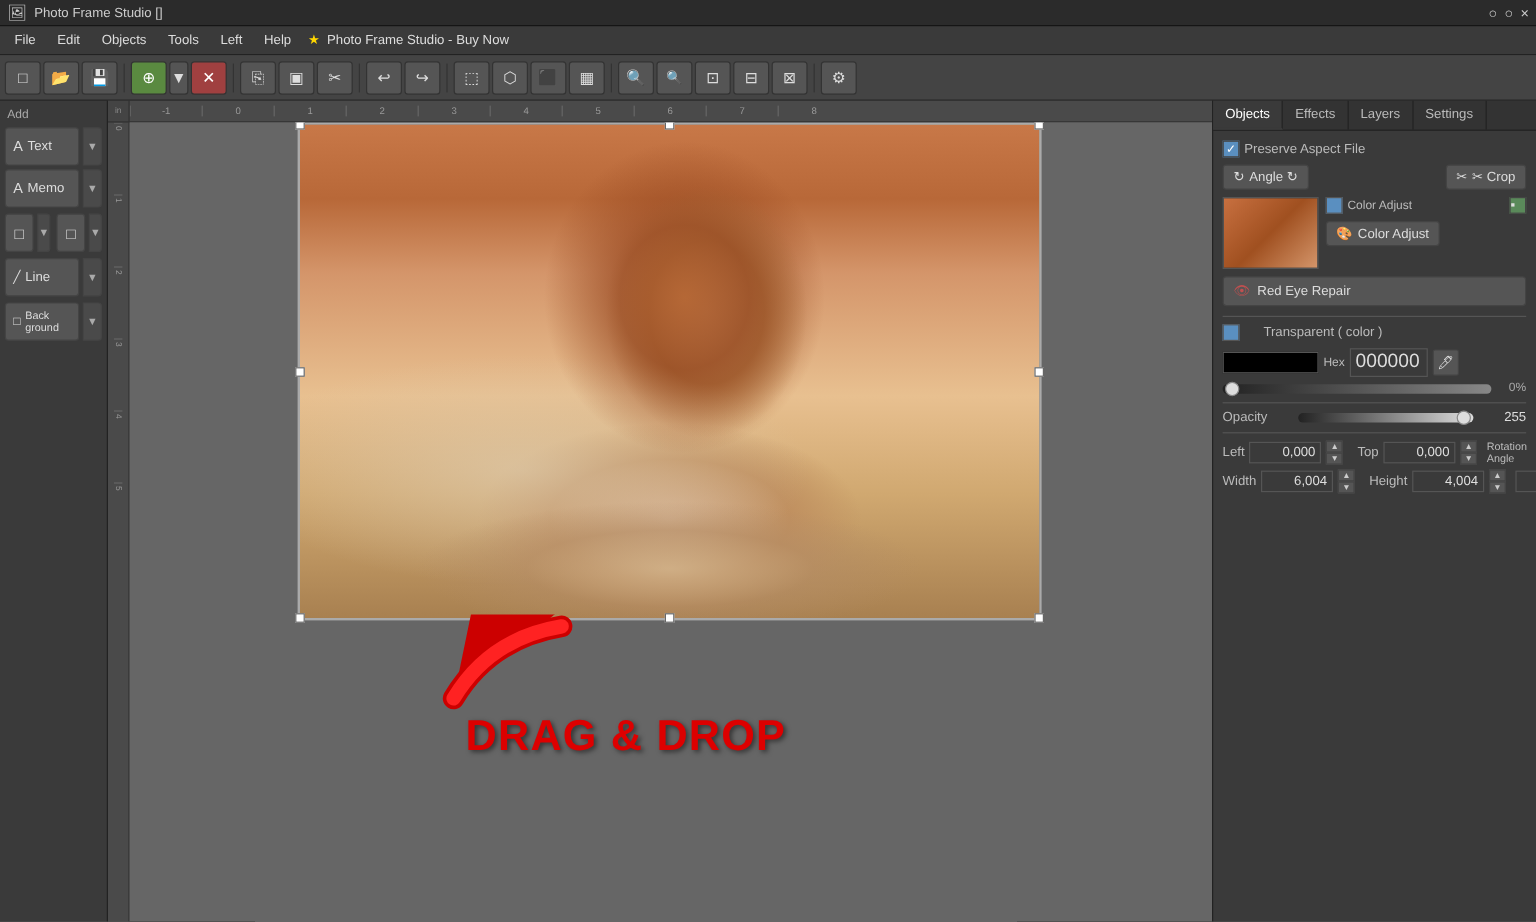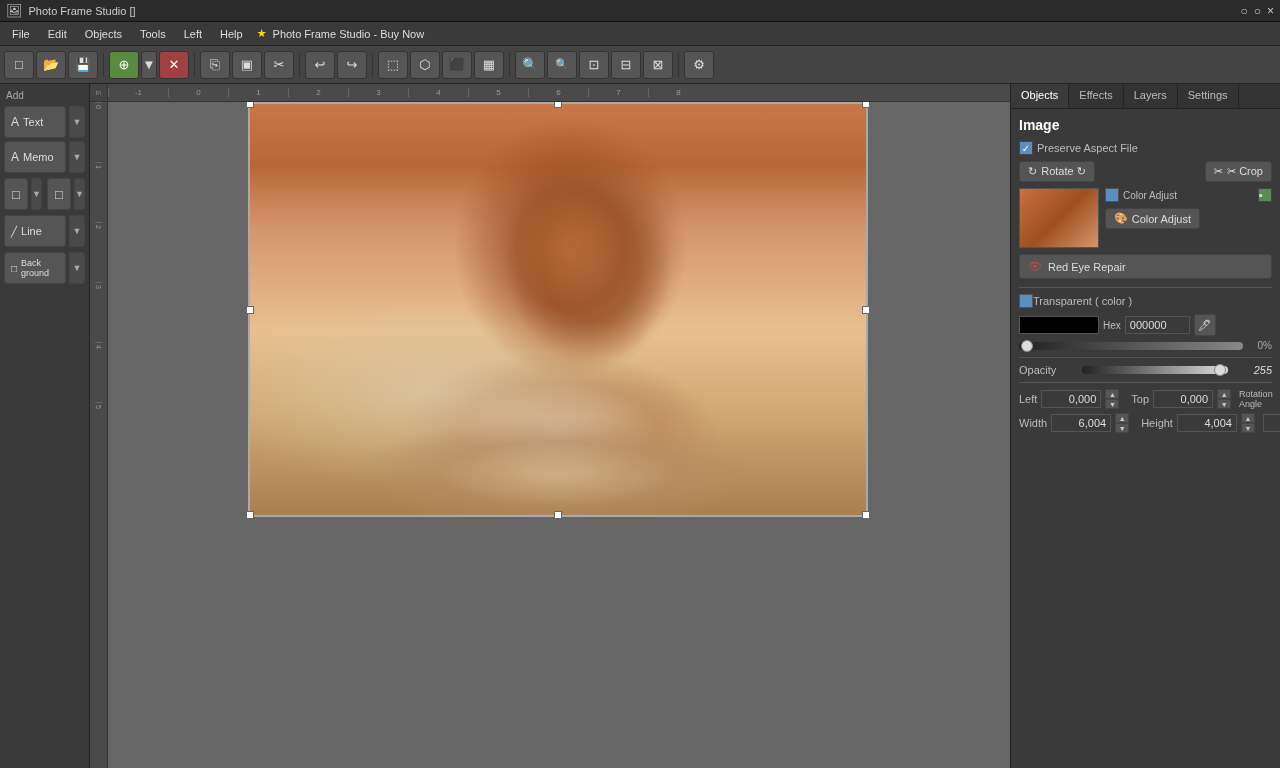--- a/index.html
+++ b/index.html
@@ -305,32 +305,32 @@
       color: #ddd;
       font-size: 11px;
       display: flex; align-items: center; gap: 6px;
       width: 100%;
       margin-bottom: 8px;
     }
 
     .separator-line { height: 1px; background: #555; margin: 6px 0; }
 
     .transparent-row {
-      display: flex; align-items: center; gap: 0; margin-bottom: 6px;
+      display: flex; align-items: center; gap: 20px; margin-bottom: 6px;
     }
     .color-swatch-sm {
       width: 14px; height: 14px;
       background: #5a8fc0;
       border: 1px solid #555;
     }
     .hex-input {
       background: #3a3a3a;
       border: 1px solid #555;
       color: #ddd;
-      font-size: 11px;
+      font-size: 16px;
       padding: 2px 4px;
       width: 65px;
     }
     .picker-btn {
       width: 22px; height: 22px;
       background: #555;
       border: 1px solid #444;
       border-radius: 2px;
       cursor: pointer;
       display: flex; align-items: center; justify-content: center;
@@ -350,21 +350,21 @@
       left: 2px; top: -2px;
       width: 12px; height: 12px;
       background: #ddd;
       border-radius: 50%;
       border: 1px solid #888;
     }
     .pct-label { font-size: 10px; color: #aaa; width: 25px; text-align: right; }
 
     .opacity-row { display: flex; align-items: center; gap: 20px; margin-bottom: 6px; }
     .opacity-label { font-size: 11px; color: #bbb; }
-    .opacity-value { font-size: 11px; color: #ddd; margin-left: auto; font-style: italic; }
+    .opacity-value { font-size: 11px; color: #ddd; margin-left: auto; }
 
     .position-row {
       display: flex; align-items: center; gap: 4px; margin-bottom: 4px;
     }
     .pos-label { font-size: 11px; color: #bbb; width: 40px; }
     .pos-input {
       background: #3a3a3a;
       border: 1px solid #555;
       color: #ddd;
       font-size: 11px;
@@ -532,45 +532,57 @@
           <div class="sel-handle" style="top:-4px; left:-4px;"></div>
           <div class="sel-handle" style="top:-4px; left:50%; transform:translateX(-50%);"></div>
           <div class="sel-handle" style="top:-4px; right:-4px;"></div>
           <div class="sel-handle" style="top:50%; left:-4px; transform:translateY(-50%);"></div>
           <div class="sel-handle" style="top:50%; right:-4px; transform:translateY(-50%);"></div>
           <div class="sel-handle" style="bottom:-4px; left:-4px;"></div>
           <div class="sel-handle" style="bottom:-4px; left:50%; transform:translateX(-50%);"></div>
           <div class="sel-handle" style="bottom:-4px; right:-4px;"></div>
         </div>
 
+        <div style="position:absolute; top:490px; left:280px;">
+
+          <svg width="160" height="100" style="position:absolute; left:-40px; top:-80px;">
+            <defs>
+              <marker id="arrowhead" markerWidth="10" markerHeight="7" refX="10" refY="3.5" orient="auto">
+                <polygon points="0 0, 10 3.5, 0 7" fill="#cc0000"></polygon>
+              </marker>
+            </defs>
+            <path d="M 120 10 Q 60 20 30 70" stroke="#cc0000" stroke-width="18" fill="none" marker-end="url(#arrowhead)" stroke-linecap="round"></path>
+            <path d="M 120 10 Q 60 20 30 70" stroke="#ff2222" stroke-width="12" fill="none" stroke-linecap="round"></path>
+          </svg>
+          <div style="font-size:36px; font-weight:900; color:#dd0000; text-shadow:2px 2px 4px rgba(0,0,0,0.5); letter-spacing:1px; white-space:nowrap;">DRAG &amp; DROP</div>
+        </div>
       </div>
     </div>
   </div>
 
   <div id="right-panel">
     <div id="right-tabs">
       <div class="right-tab active">Objects</div>
       <div class="right-tab">Effects</div>
       <div class="right-tab">Layers</div>
       <div class="right-tab">Settings</div>
     </div>
 
     <div id="right-content">
-      <div class="section-title">Image</div>
 
 
       <div class="checkbox-row">
         <div class="checkbox-sq">✓</div>
         <span class="prop-label">Preserve Aspect File</span>
       </div>
 
       <div class="prop-row">
         <button class="prop-btn">
           <span>↻</span>
-          <span>Rotate ↻</span>
+          <span>Angle ↻</span>
         </button>
         <button class="prop-btn" style="margin-left:auto;">
           <span>✂</span>
           <span>✂ Crop</span>
         </button>
       </div>
 
       <div style="display:flex; gap:6px; margin-bottom:6px;">
         <div class="image-preview">
           <div style="width:100%; height:100%; background:linear-gradient(135deg, #c87040, #a05020, #d4956a);"></div>

